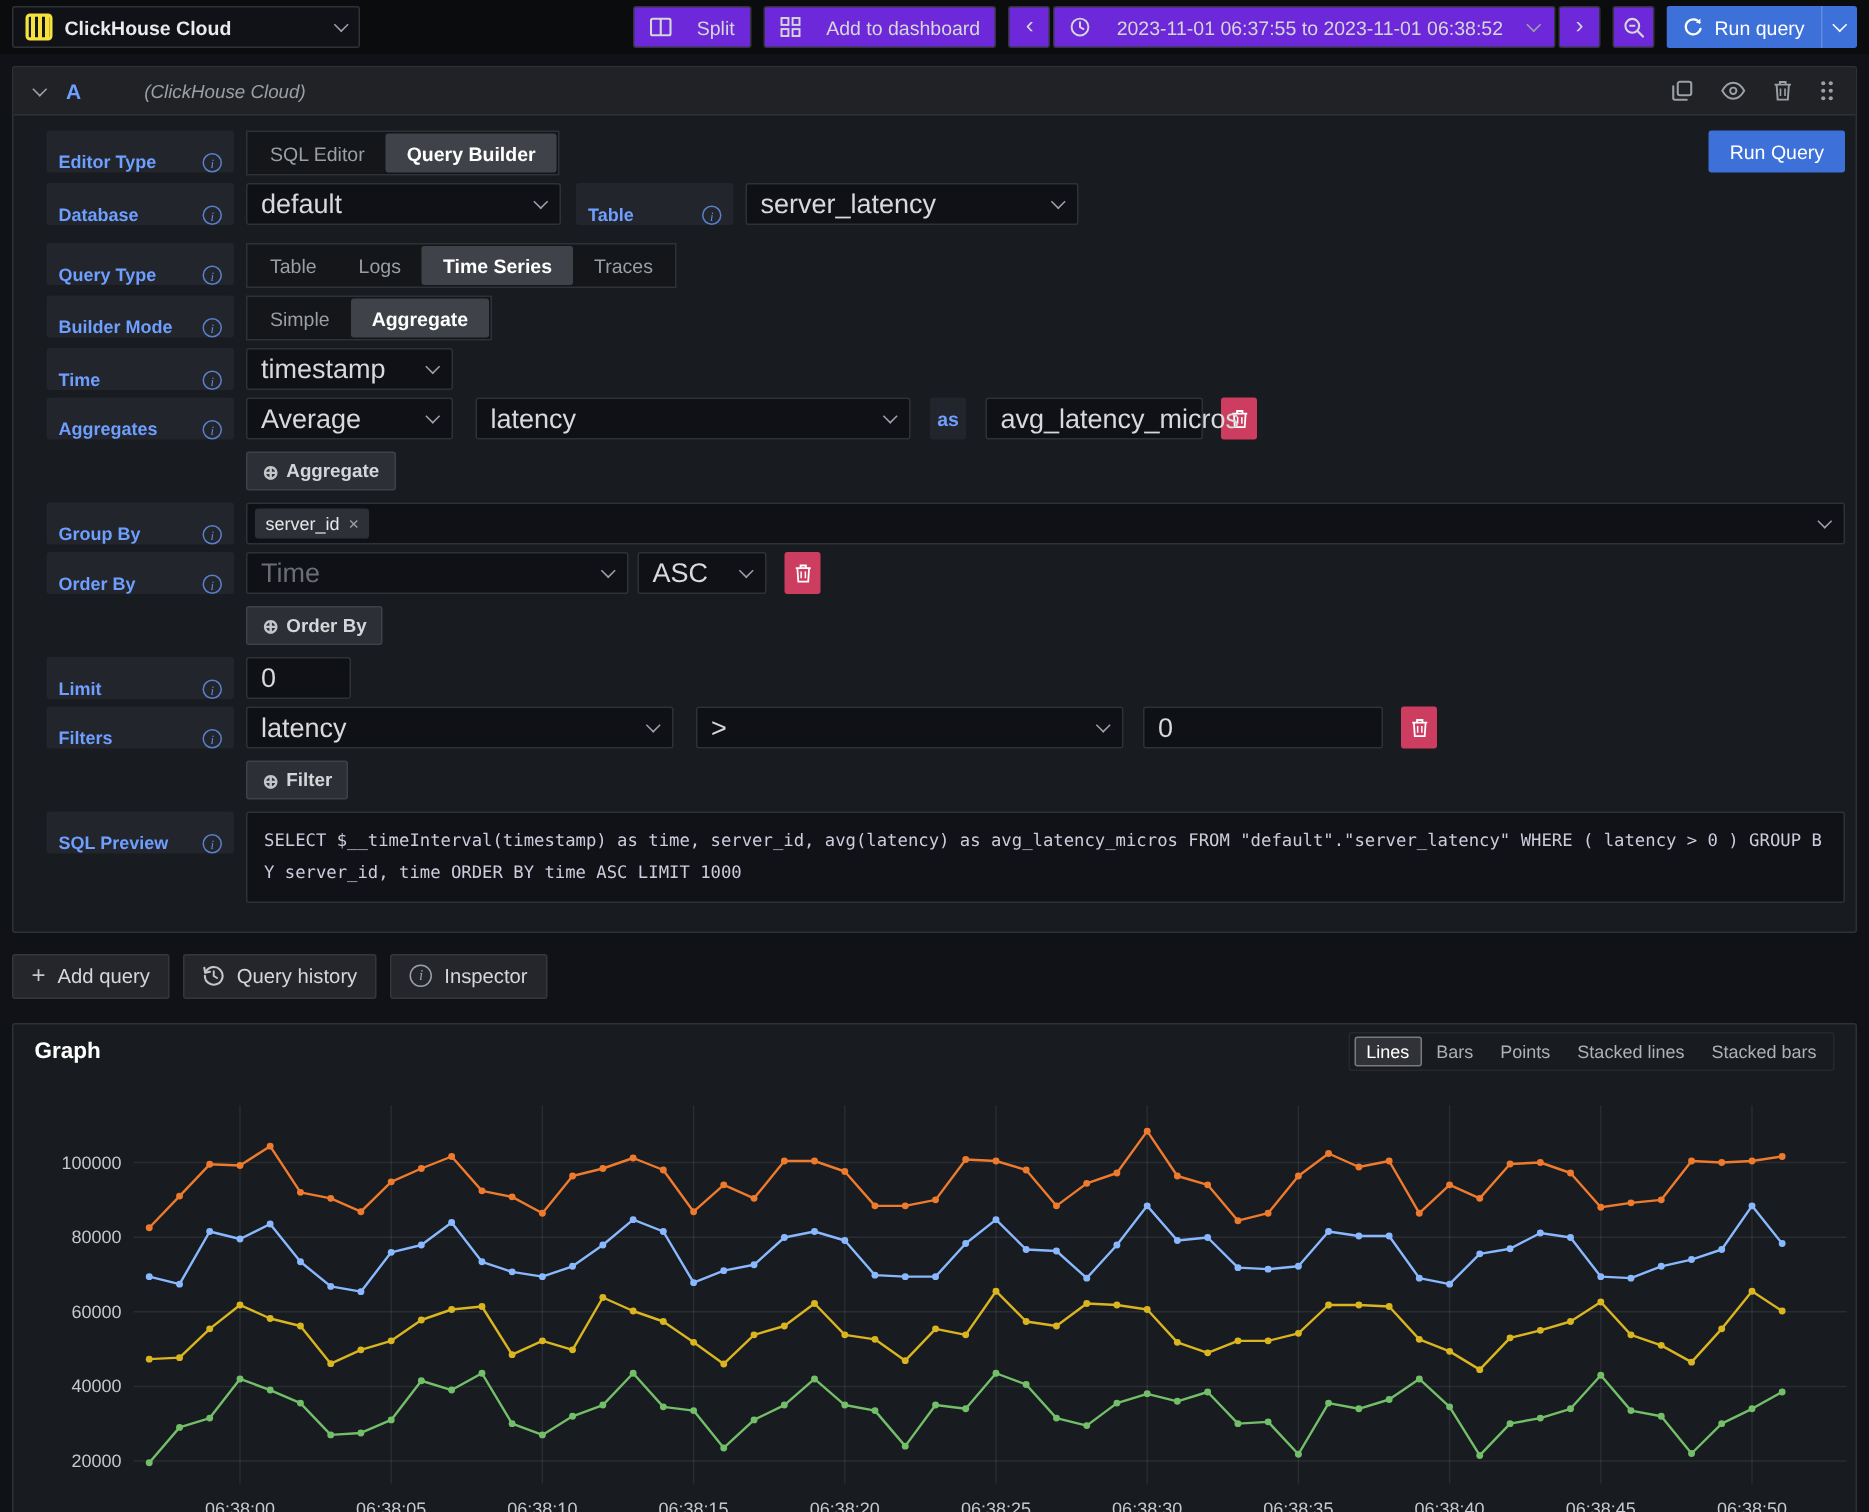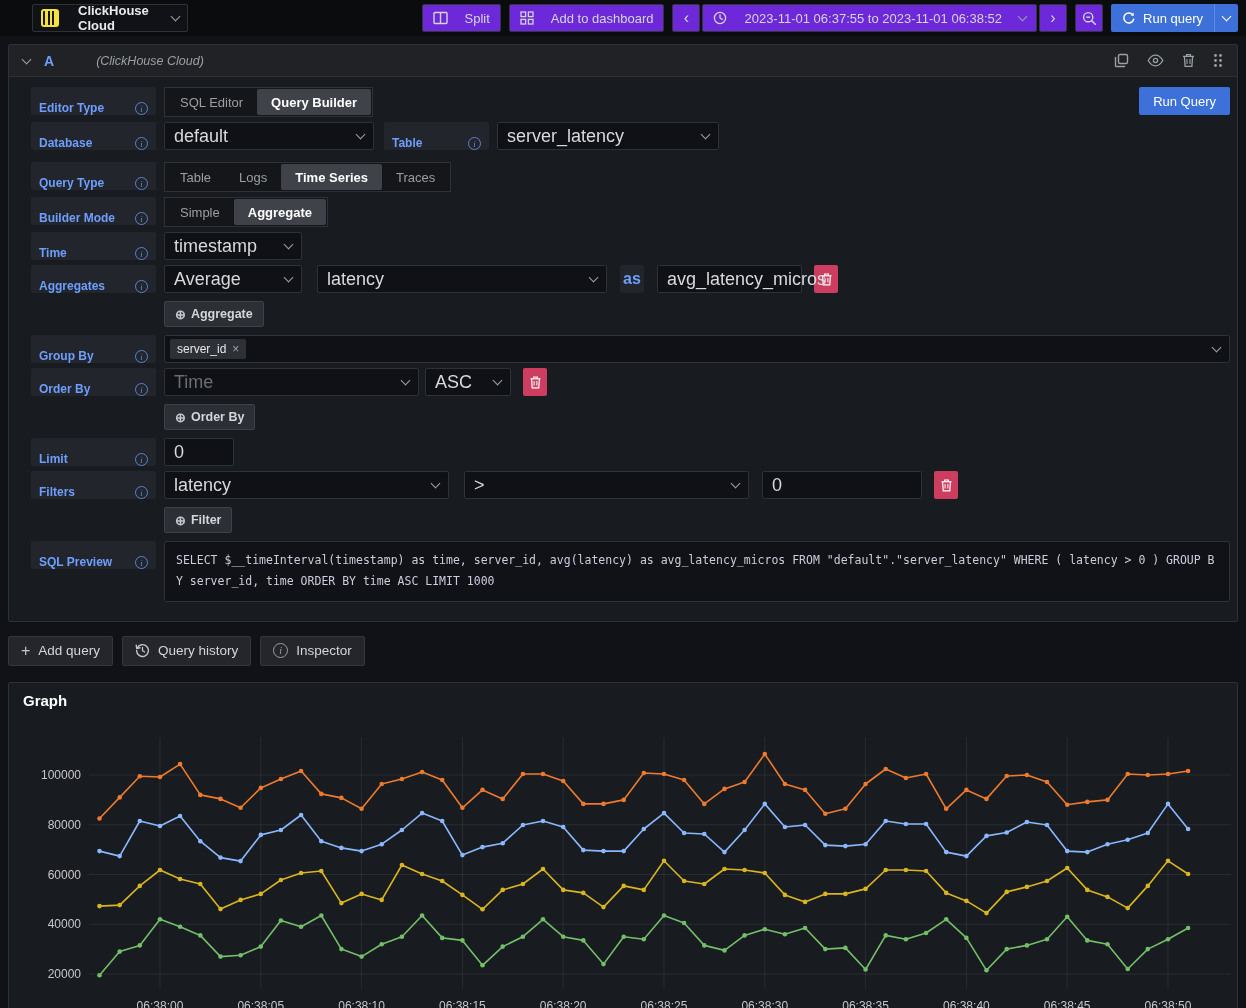--- a/index.html
+++ b/index.html
@@ -1,22 +1,22 @@
 <!DOCTYPE html>
 <html><head>
 <meta charset="utf-8">
 <style>
   * { margin:0; padding:0; box-sizing:border-box; }
   html,body { width:1246px; height:1008px; overflow:hidden; background:#111217;
               font-family:"Liberation Sans", sans-serif; color:#d8d9da; }
 
   
   .topbar { height:36px; background:#0b0c0e; display:flex; align-items:center; padding:0 8px; gap:8px; }
-  .ds-picker { height:28px; width:156px; border:1px solid #2c3235; border-radius:2px;
-               display:flex; align-items:center; gap:19px; padding:0 8px; background:#111217; cursor:pointer;margin-left:24px;}
+  .ds-picker { height:28px; width:232px; border:1px solid #2c3235; border-radius:2px;
+               display:flex; align-items:center; gap:8px; padding:0 8px; background:#111217; cursor:pointer;}
   .ch-logo { width:18px; height:18px; border-radius:3px;
              background:repeating-linear-gradient(90deg,#16171c 0 2px,#f5e23d 2px 4.6px);
              background-color:#f5e23d; border:2px solid #f5e23d; }
   .ds-name { font-size:13px; font-weight:700; color:#e9eaeb; flex:1; }
   .tb-btn { height:28px; border:1px solid #34363c; background:#6d28d9; border-radius:2px;
             display:flex; align-items:center; gap:17px; padding:0 10px; font-size:13px; font-weight:500;
             color:#d5d6d9; cursor:pointer; white-space:nowrap; }
   .tb-spacer { flex:1; }
   .tp-group { display:flex; gap:2px; }
   .tb-icon-btn { width:28px; padding:0; justify-content:center; }
@@ -56,21 +56,21 @@
               cursor:pointer; border-radius:2px; }
   .seg .opt.active { background:#404249; color:#fff; font-weight:700; }
 
   .select, .input { height:28px; background:#0f1116; border:1px solid #2c3235; border-radius:2px;
                     display:flex; align-items:center; padding:0 9px; font-size:18px; color:#d8d9da;
                     position:relative; }
   .select { padding-right:24px; cursor:pointer; }
   .select .chev { position:absolute; right:9px; }
   .placeholder { color:#696d74; }
   .asbadge { height:28px; min-width:24px; background:#22252b; border-radius:2px; color:#6e9fff;
-             display:flex; align-items:center; justify-content:center; font-size:16px; font-weight:700;
+             display:flex; align-items:center; justify-content:center; font-size:13px; font-weight:700;
              margin:0 13px; }
   .trash-btn { width:24px; height:28px; background:#cc3d60; border-radius:2px; border:none;
                display:flex; align-items:center; justify-content:center; cursor:pointer; margin-left:12px; }
   .sub-btn { height:26px; background:#2d2f36; border:1px solid #3f4148; border-radius:2px; color:#d5d6d9;
              font-size:12.5px; font-weight:600; display:inline-flex; align-items:center; gap:5px;
              padding:0 10px; margin-left:133px; cursor:pointer; margin-bottom:8px; margin-top:3px;}
   .oplus { color:#c3c5c9; font-size:13px; }
 
   .tagfield { flex:1; min-height:28px; background:#0f1116; border:1px solid #2c3235; border-radius:2px;
               display:flex; align-items:center; padding:0 24px 0 5px; position:relative; margin-right:0; }
@@ -421,20 +421,27 @@
     </button>
     <button class="act-btn">
       <span class="info gray" style="width:15px;height:15px;font-size:10px">i</span>
       <span>Inspector</span>
     </button>
   </div>
 
   <div class="gpanel">
     <div class="ghead">
       <span class="gtitle">Graph</span>
+      <div class="modes">
+        <div class="mode active">Lines</div>
+        <div class="mode">Bars</div>
+        <div class="mode">Points</div>
+        <div class="mode">Stacked lines</div>
+        <div class="mode">Stacked bars</div>
+      </div>
     </div>
     <svg id="chart" width="1228" height="300" viewBox="0 0 1228 300">
         <line x1="80" y1="255" x2="1222" y2="255" stroke="rgba(240,250,255,0.08)" stroke-width="1"></line>
         <text x="72" y="259" fill="#c7c8ca" font-size="12" text-anchor="end" font-family="&quot;Liberation Sans&quot;,sans-serif">20000</text>
         <line x1="80" y1="205.25" x2="1222" y2="205.25" stroke="rgba(240,250,255,0.08)" stroke-width="1"></line>
         <text x="72" y="209.25" fill="#c7c8ca" font-size="12" text-anchor="end" font-family="&quot;Liberation Sans&quot;,sans-serif">40000</text>
         <line x1="80" y1="155.5" x2="1222" y2="155.5" stroke="rgba(240,250,255,0.08)" stroke-width="1"></line>
         <text x="72" y="159.5" fill="#c7c8ca" font-size="12" text-anchor="end" font-family="&quot;Liberation Sans&quot;,sans-serif">60000</text>
         <line x1="80" y1="105.75" x2="1222" y2="105.75" stroke="rgba(240,250,255,0.08)" stroke-width="1"></line>
         <text x="72" y="109.75" fill="#c7c8ca" font-size="12" text-anchor="end" font-family="&quot;Liberation Sans&quot;,sans-serif">80000</text>

